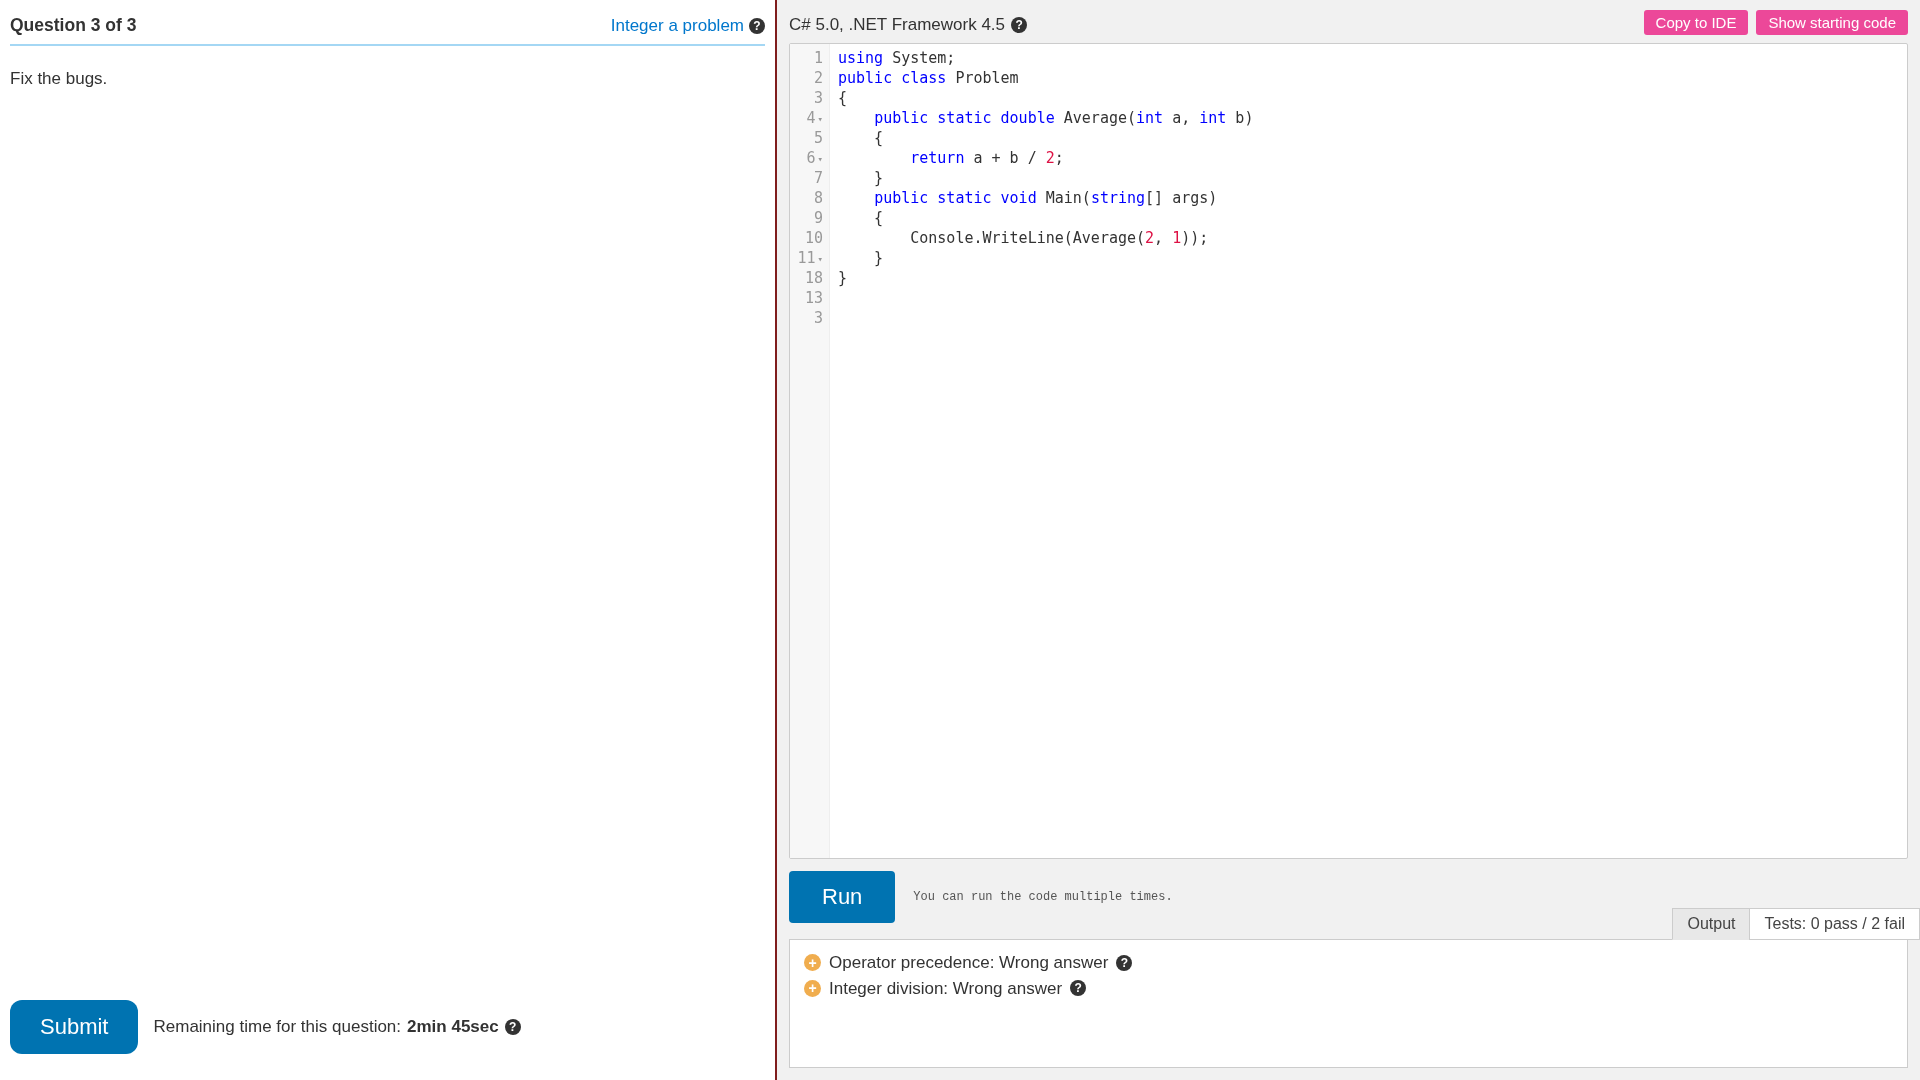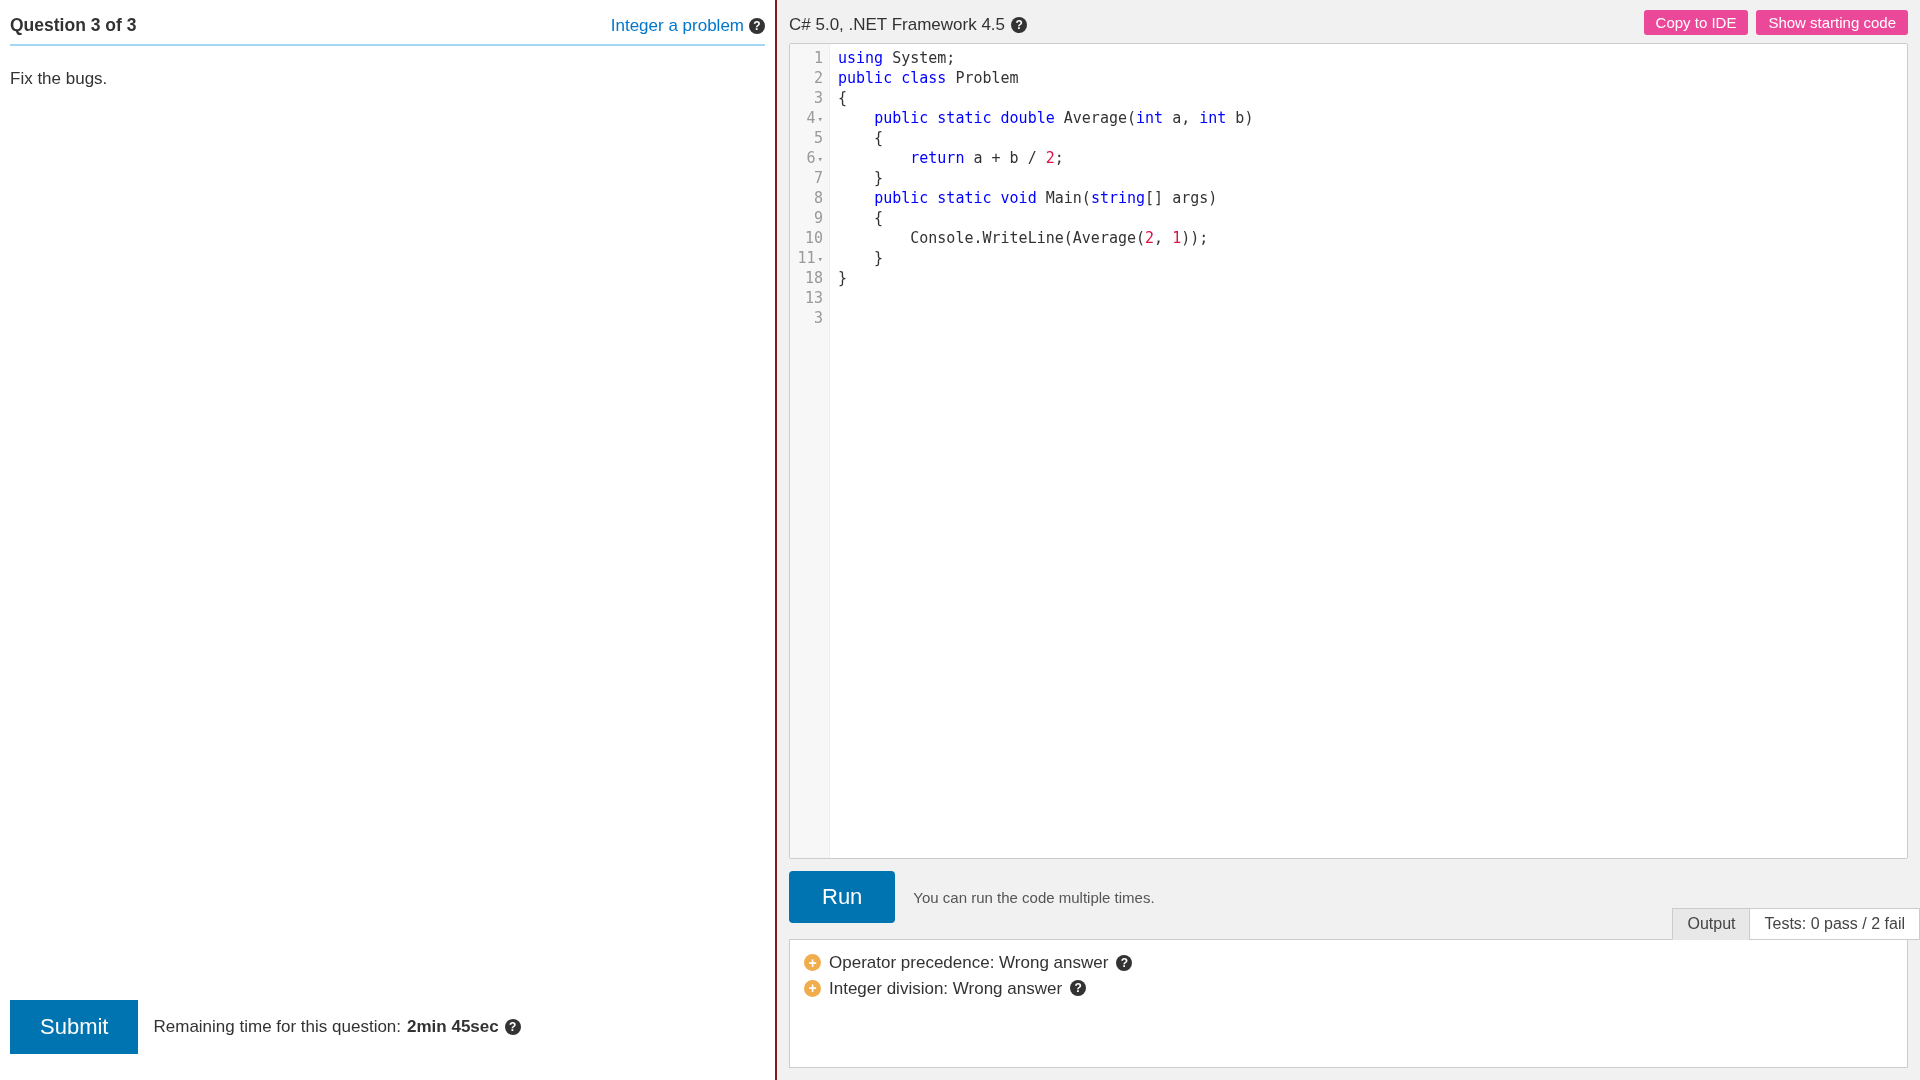--- a/index.html
+++ b/index.html
@@ -52,21 +52,21 @@
     align-items: center;
     gap: 15px;
     padding: 12px 0 16px 0;
   }
   .btn-submit {
     background: #0073b1;
     color: #fff;
     border: none;
     font-size: 22px;
     padding: 14px 30px;
-    border-radius: 0;
+    border-radius: 12px;
     cursor: pointer;
   }
   .remaining {
     font-size: 17px;
     color: #333;
     display: inline-flex;
     align-items: center;
     gap: 6px;
   }
   .remaining b { font-weight: 700; }
@@ -154,21 +154,21 @@
   }
   .btn-run {
     background: #0073b1;
     color: #fff;
     border: none;
     font-size: 22px;
     padding: 13px 33px;
     border-radius: 4px;
     cursor: pointer;
   }
-  .run-hint { color: #555; font-size: 15px; }
+  .run-hint { color: #555; font-size: 12px; font-family: Liberation Mono, monospace; }
 
   .tabs {
     position: absolute;
     right: 0;
     bottom: -1px;
     display: flex;
     margin-top: 36px;
   }
   .tab {
     border: 1px solid #ccc;

